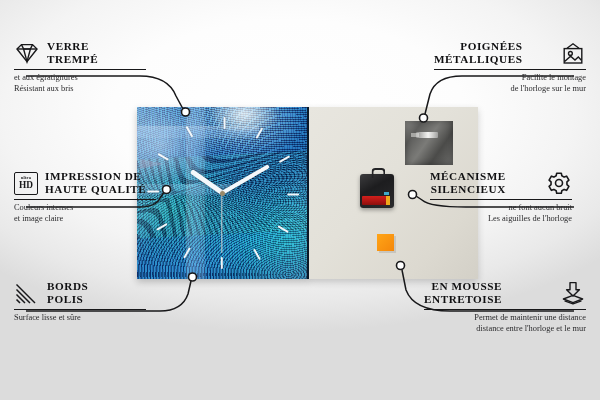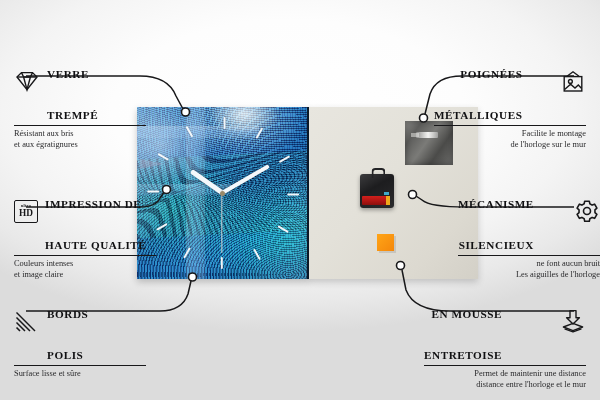--- a/index.html
+++ b/index.html
@@ -229,21 +229,20 @@
     gap: 7px;
   }
   .feat-title {
     font-family: "Liberation Serif", serif;
     font-weight: bold;
     font-size: 11.2px;
     letter-spacing: .55px;
     line-height: 13.2px;
     color: #101012;
     text-transform: uppercase;
-    margin-top: 28px;
   }
   .feat-rule {
     height: 0;
     border-top: 1.5px solid #18181a;
     margin: 3px 0 3px 0;
   }
   .feat-desc {
     font-family: "Liberation Serif", serif;
     font-size: 8.4px;
     line-height: 10.6px;
@@ -257,21 +256,21 @@
   .col-left .feat-desc { text-align: left; }
   
   .col-right .feat-head { justify-content: space-between; }
   .col-right .feat-title { text-align: right; }
   .col-right .feat-desc { text-align: right; }
 
   #f-verre   { left: 14px;  top: 40px;  width: 132px; }
   #f-impr    { left: 14px;  top: 170px; width: 142px; }
   #f-bords   { left: 14px;  top: 280px; width: 132px; }
   #f-poign   { right: 14px; top: 40px;  width: 152px; }
-  #f-meca    { right: 0; top: 170px; width: 142px; }
+  #f-meca    { right: 28px; top: 170px; width: 142px; }
   #f-entre   { right: 14px; top: 280px; width: 162px; }
 
   .hd-badge {
     width: 22px; height: 21px;
     border: 1.6px solid #18181a;
     border-radius: 2px;
     display: flex; flex-direction: column;
     align-items: center; justify-content: center;
     line-height: 1;
   }
@@ -361,22 +360,22 @@
           <path d="M9.6 7 L16.4 7"></path>
         </g>
       </svg>
       <div>
         <div class="feat-title">VERRE</div>
         <div class="feat-title">TREMPÉ</div>
       </div>
     </div>
     <div class="feat-rule"></div>
     <div class="feat-desc">
+      <div>et aux égratignures</div>
       <div>Résistant aux bris</div>
-      <div>et aux égratignures</div>
     </div>
   </div>
 
   <div class="feature col-left" id="f-impr">
     <div class="feat-head">
       <div class="hd-badge">
         <span class="u">ultra</span>
         <span class="h">HD</span>
       </div>
       <div>

